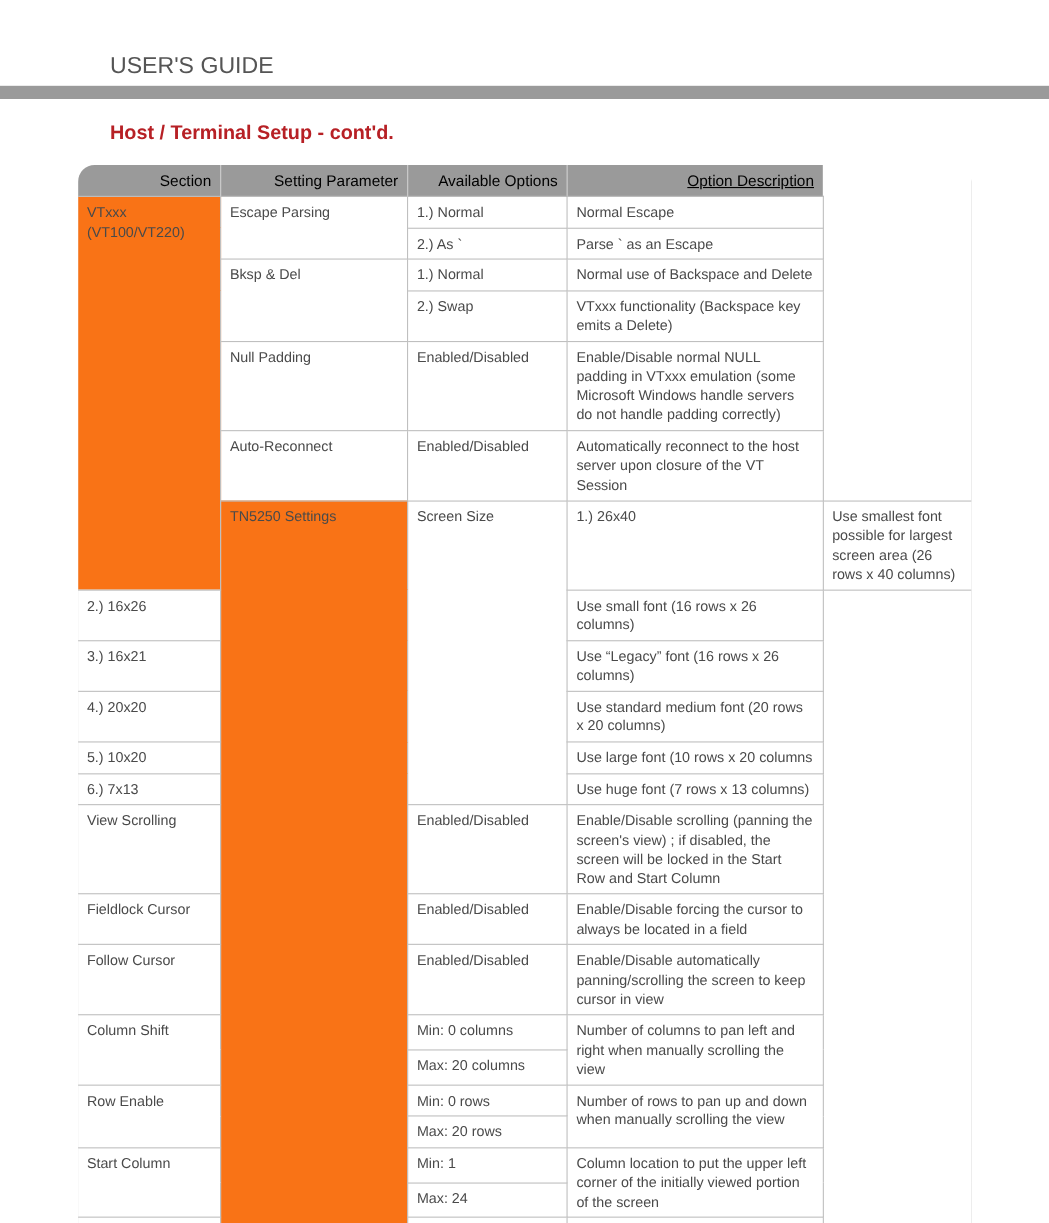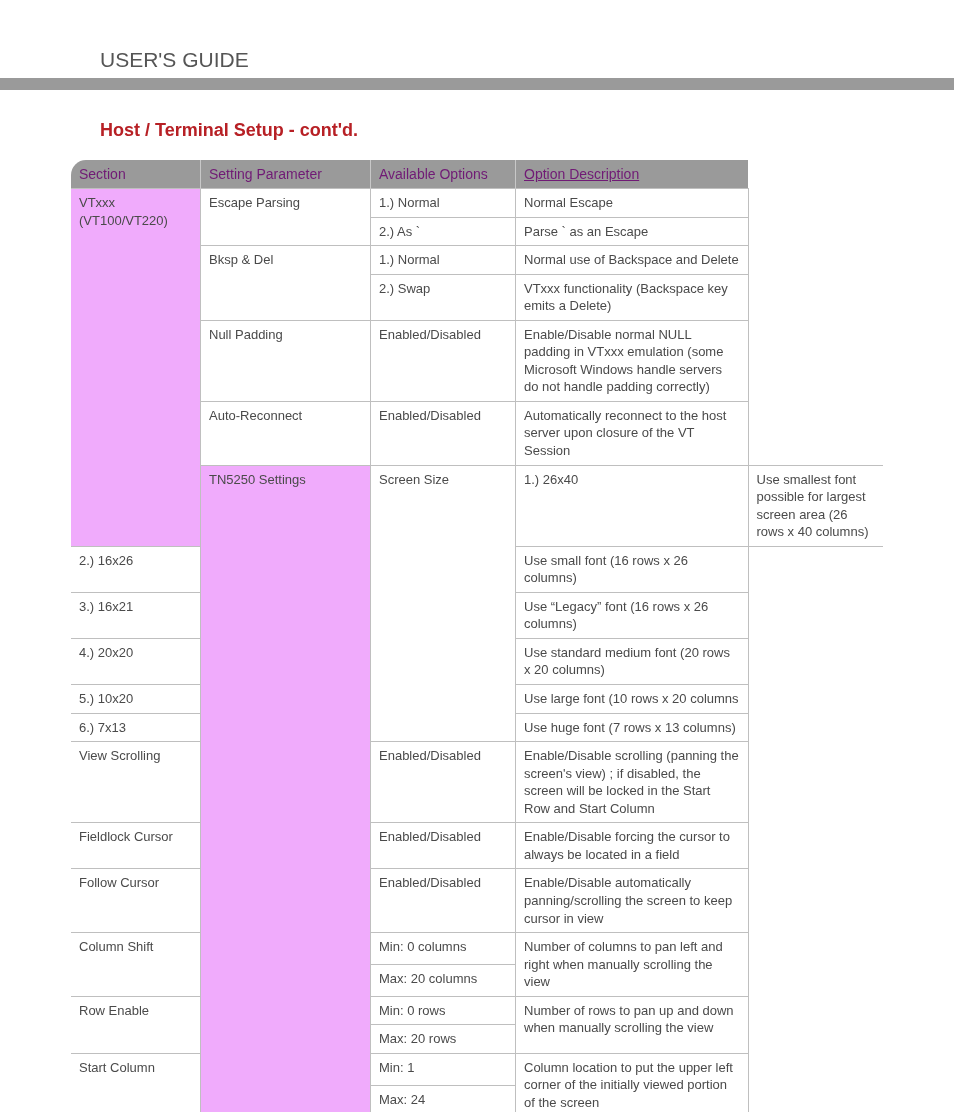--- a/index.html
+++ b/index.html
@@ -28,52 +28,52 @@
   .top-right { color: #b72025; }
   .gray-rule {
     height: 12px;
     background: #9a9a9a;
     margin: 6px -70px 0 -70px;
   }
   .section-title {
     color: #b72025;
     font-weight: bold;
     font-size: 18px;
-    margin: 30px 0 18px 30px;
+    margin: 20px 0 18px 30px;
   }
   .tbl-wrap {
     margin: 0 0 0 0;
   }
   table {
     border-collapse: collapse;
     width: 100%;
     font-size: 13px;
     color: #4a4a4a;
     border-radius: 16px;
     overflow: hidden;
     border: 1px solid #aaa;
   }
   thead th {
     background: #9a9a9a;
-    color: #701a75;
+    color: #000000;
     font-weight: normal;
-    text-align: left;
+    text-align: right;
     padding: 6px 8px;
     border-right: 1px solid #c8c8c8;
     font-size: 14px;
   }
   thead th:last-child { border-right: none; text-decoration: underline; }
   tbody td {
     border: 1px solid #bfbfbf;
     padding: 5px 8px;
     vertical-align: top;
     line-height: 1.35;
   }
   tbody td.section-cell {
-    background: #f0abfc;
+    background: #f97316;
   }
   
   col.c1 { width: 130px; }
   col.c2 { width: 170px; }
   col.c3 { width: 145px; }
   col.c4 { width: auto; }
 </style>
 </head>
 <body>
 

